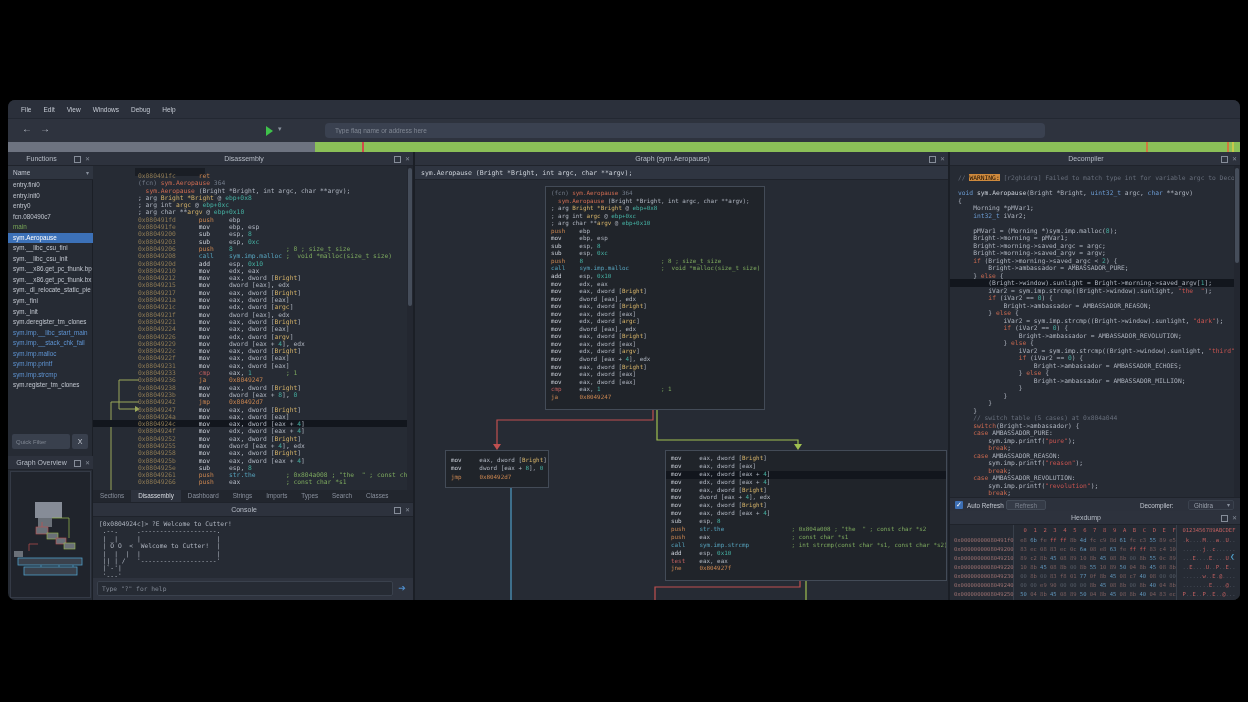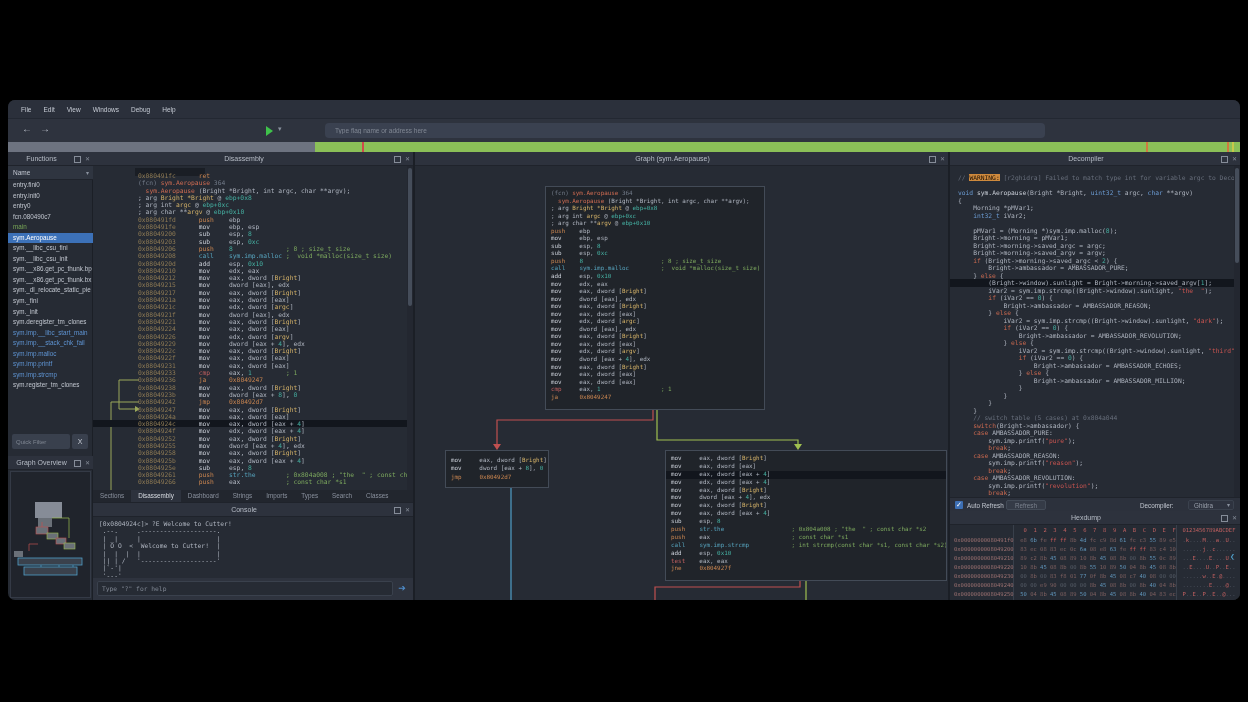--- a/index.html
+++ b/index.html
@@ -231,20 +231,23 @@
     <span class="csend">➔</span>
   </div>
 
   <div class="abs phead" style="left:407px;top:52px;width:533px;">
     <span class="ptitle">Graph (sym.Aeropause)</span>
     <span class="picons">
           <span class="ico-sq"></span>
           <span class="ico-x">✕</span>
         </span>
   </div>
+  <div class="abs sigbar">
+    <span>sym.Aeropause (Bright *Bright, int argc, char **argv);</span>
+  </div>
   <div class="abs gcanvas">
     <svg class="gedges" width="533" height="420">
       <path d="M238 230 L238 240 L82 240 L82 265" stroke="#c05050" fill="none" stroke-width="1.2"></path>
       <polygon points="78,264 86,264 82,270" fill="#c05050"></polygon>
       <path d="M242 230 L242 260 L383 260 L383 265" stroke="#9fc050" fill="none" stroke-width="1.2"></path>
       <polygon points="379,264 387,264 383,270" fill="#9fc050"></polygon>
       <path d="M96 308 L96 420" stroke="#4f9ec8" fill="none" stroke-width="1.2"></path>
       <path d="M385 401 L385 407 L240 407 L240 420" stroke="#c05050" fill="none" stroke-width="1.2"></path>
       <path d="M391 401 L391 420" stroke="#9fc050" fill="none" stroke-width="1.2"></path>
     </svg>

